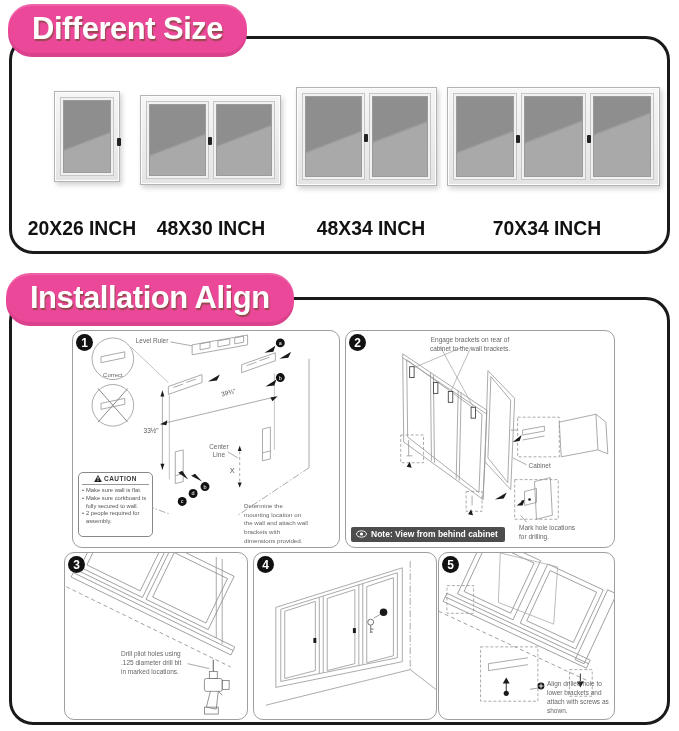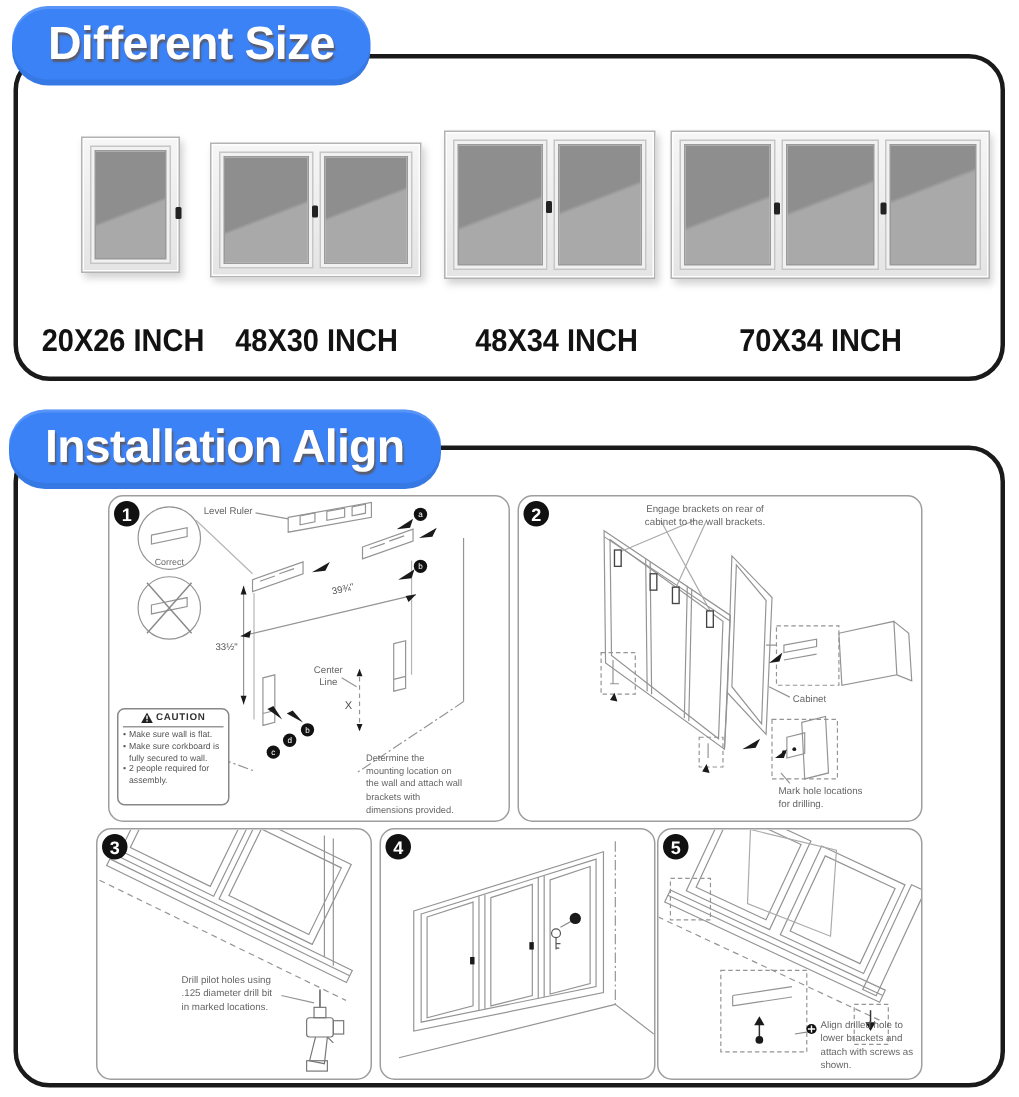--- a/index.html
+++ b/index.html
@@ -3,21 +3,21 @@
 <meta charset="utf-8">
 <style>
   * { margin:0; padding:0; box-sizing:border-box; }
   html,body { background:#fff; }
   body { width:679px; height:731px; position:relative; font-family:"Liberation Sans", sans-serif; overflow:hidden; }
 
   .panel { position:absolute; border:3px solid #1a1a1a; border-radius:24px; background:#fff; }
   #panel-top { left:9px; top:36px; width:661px; height:218px; }
   #panel-bottom { left:9px; top:297px; width:661px; height:428px; }
 
-  .badge { position:absolute; background:#3b82f6; color:#fff; font-weight:bold;
+  .badge { position:absolute; background:#ec4899; color:#fff; font-weight:bold;
            border-radius:24px; font-size:31px; letter-spacing:-0.5px; line-height:1;
            padding:9px 24px 13px; z-index:5;
            text-shadow:1px 2px 1px rgba(105,72,38,.65);
            box-shadow: inset 0 -4px 0 rgba(0,0,0,.07), inset 0 2px 0 rgba(255,255,255,.15); }
   #badge-size { left:8px; top:4px; }
   #badge-install { left:6px; top:273px; }
 
   
   .board { position:absolute; background:linear-gradient(180deg,#f6f6f6,#e4e4e4);
            border:1px solid #b3b3b3; padding:5px; display:flex; gap:4px;
@@ -254,20 +254,27 @@
       <polygon points="172,176 180,170 178,176"></polygon>
       <polygon points="64,132 66,138 61,137"></polygon>
       <polygon points="126,180 128,186 123,185"></polygon>
       <circle cx="178" cy="172" r="1.3"></circle>
       <circle cx="185" cy="170" r="1.3"></circle>
     </g>
     <text x="184" y="138" font-size="6.5" fill="#666">Cabinet</text>
   </svg>
   <div class="dlabel" style="left:78px; top:4px; width:92px; text-align:center;">Engage brackets on rear of cabinet to the wall brackets.</div>
   <div class="dlabel" style="left:173px; top:192px; width:58px;">Mark hole locations for drilling.</div>
+  <div class="note-badge">
+    <svg width="11" height="8" viewBox="0 0 11 8">
+      <ellipse cx="5.5" cy="4" rx="5" ry="3.2" fill="none" stroke="#fff" stroke-width="0.9"></ellipse>
+      <circle cx="5.5" cy="4" r="1.6" fill="#fff"></circle>
+    </svg>
+    <span>Note: View from behind cabinet</span>
+  </div>
 </div>
 
 <div class="step" id="step-3">
   <div class="step-num">3</div>
   <svg class="art" viewBox="0 0 184 168">
     <g stroke="#949494" stroke-width="0.8" fill="none">
       <g transform="translate(28,25) rotate(26)">
         <rect x="-20" y="0" width="180" height="9"></rect>
         <path d="M-20,4 L160,4"></path>
         <rect x="-16" y="-64" width="70" height="60"></rect>

